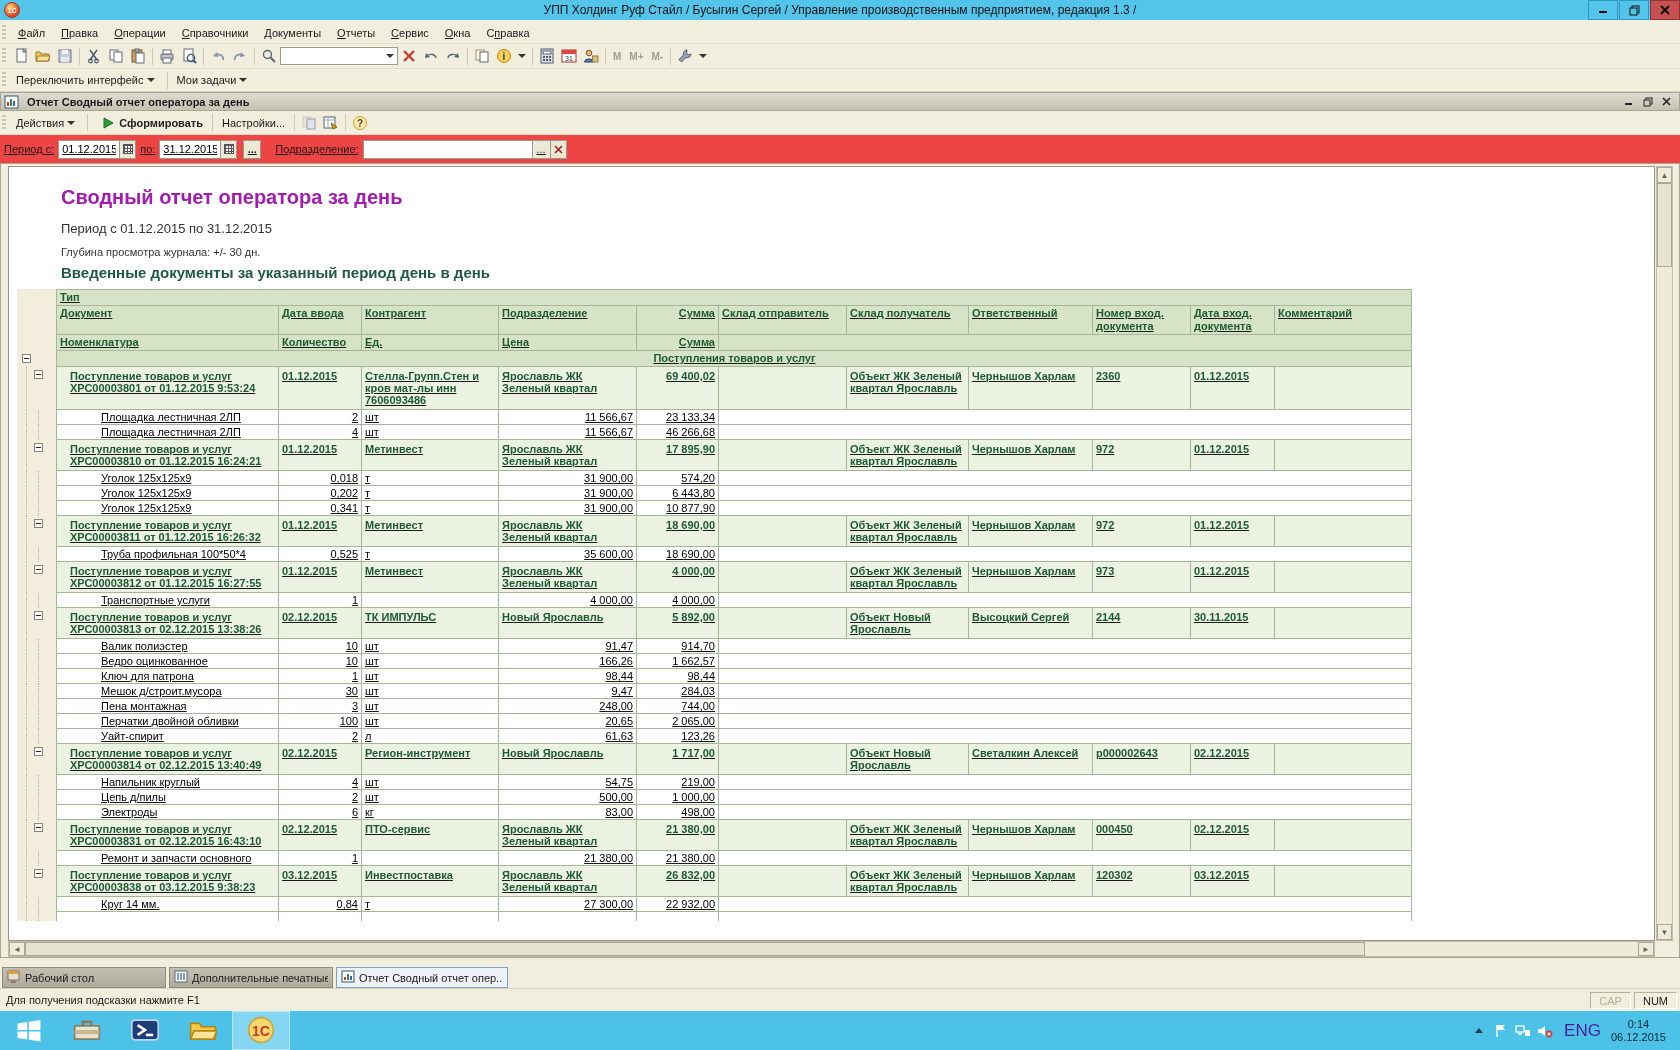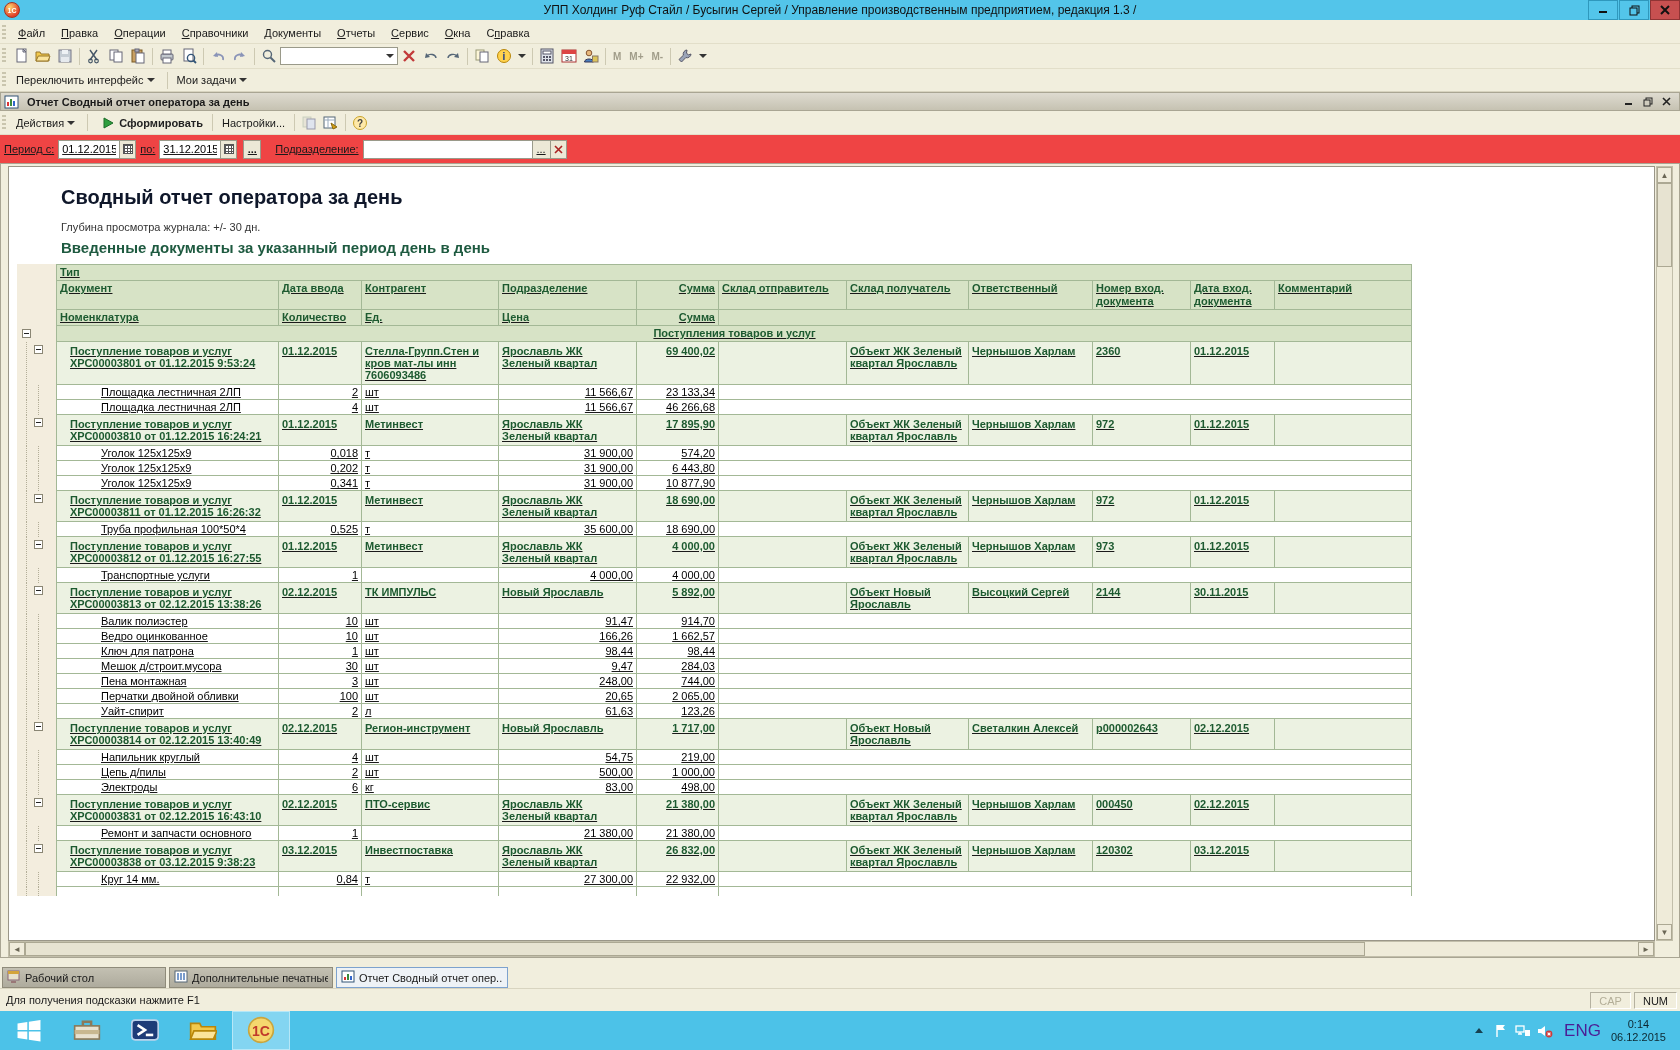--- a/index.html
+++ b/index.html
@@ -69,21 +69,21 @@
   .dots-btn { width:18px; height:19px; border:1px solid #9a9a8a; background:#ece8d6; margin-left:6px;
     display:flex; align-items:center; justify-content:center; font-weight:bold; }
 
   
   #mdi-client { position:absolute; top:163px; left:0; right:0; height:795px; background:#f1eedd;
     border:1px solid #a9a593; }
   #gutterbg { position:absolute; left:7px; top:2px; width:41px; bottom:16px; background:#f3edde; }
   #sheet { position:absolute; left:7px; top:2px; right:24px; bottom:16px; background:#fff; overflow:hidden;
     border:1px solid #9a9688; }
   #report-head { margin:6px 0 0 50px; }
-  #report-title { font-size:20px; font-weight:bold; color:#0f172a; margin:19px 0 12px 2px; }
+  #report-title { font-size:20px; font-weight:bold; color:#a21caf; margin:19px 0 12px 2px; }
   #report-period { font-size:13px; color:#333; margin:0 0 10px 2px; }
   #report-depth { font-size:11px; color:#333; margin:0 0 6px 2px; }
   #report-section { font-size:15px; font-weight:bold; color:#1e5a40; margin:0 0 8px 2px; }
 
   #report-grid { display:grid; margin-left:8px;text-decoration:underline; }
   #report-grid > div { overflow:hidden; }
   .g { background:#f3edde; position:relative; border-right:1px solid #a3b896; }
   .g.l1::before { content:""; position:absolute; left:9px; top:0; bottom:0; border-left:1px dotted #b3ae98; }
   .g.l2::after { content:""; position:absolute; left:21px; top:0; bottom:0; border-left:1px dotted #b3ae98; }
   .mb { position:absolute; top:3px; width:9px; height:9px; background:#fff; border:1px solid #8a8674; z-index:2; }
@@ -435,20 +435,21 @@
           <path d="M1 1l7 7M8 1L1 8" stroke="#a22" stroke-width="1.6"></path>
         </svg>
       </span>
   </div>
 
   <div id="mdi-client">
     <div id="gutterbg"></div>
     <div id="sheet">
       <div id="report-head">
         <div id="report-title">Сводный отчет оператора за день</div>
+        <div id="report-period">Период с 01.12.2015 по 31.12.2015</div>
         <div id="report-depth">Глубина просмотра журнала: +/- 30 дн.</div>
         <div id="report-section">Введенные документы за указанный период день в день</div>
       </div>
       <div id="report-grid" style="grid-template-columns: 40px 222px 83px 137px 138px 82px 128px 122px 124px 98px 84px 137px;">
           <div class="g"></div>
           <div class="th bt" style="grid-column: span 11;">Тип</div>
           <div class="g"></div>
           <div class="th">Документ</div>
           <div class="th">Дата ввода</div>
           <div class="th">Контрагент</div>

